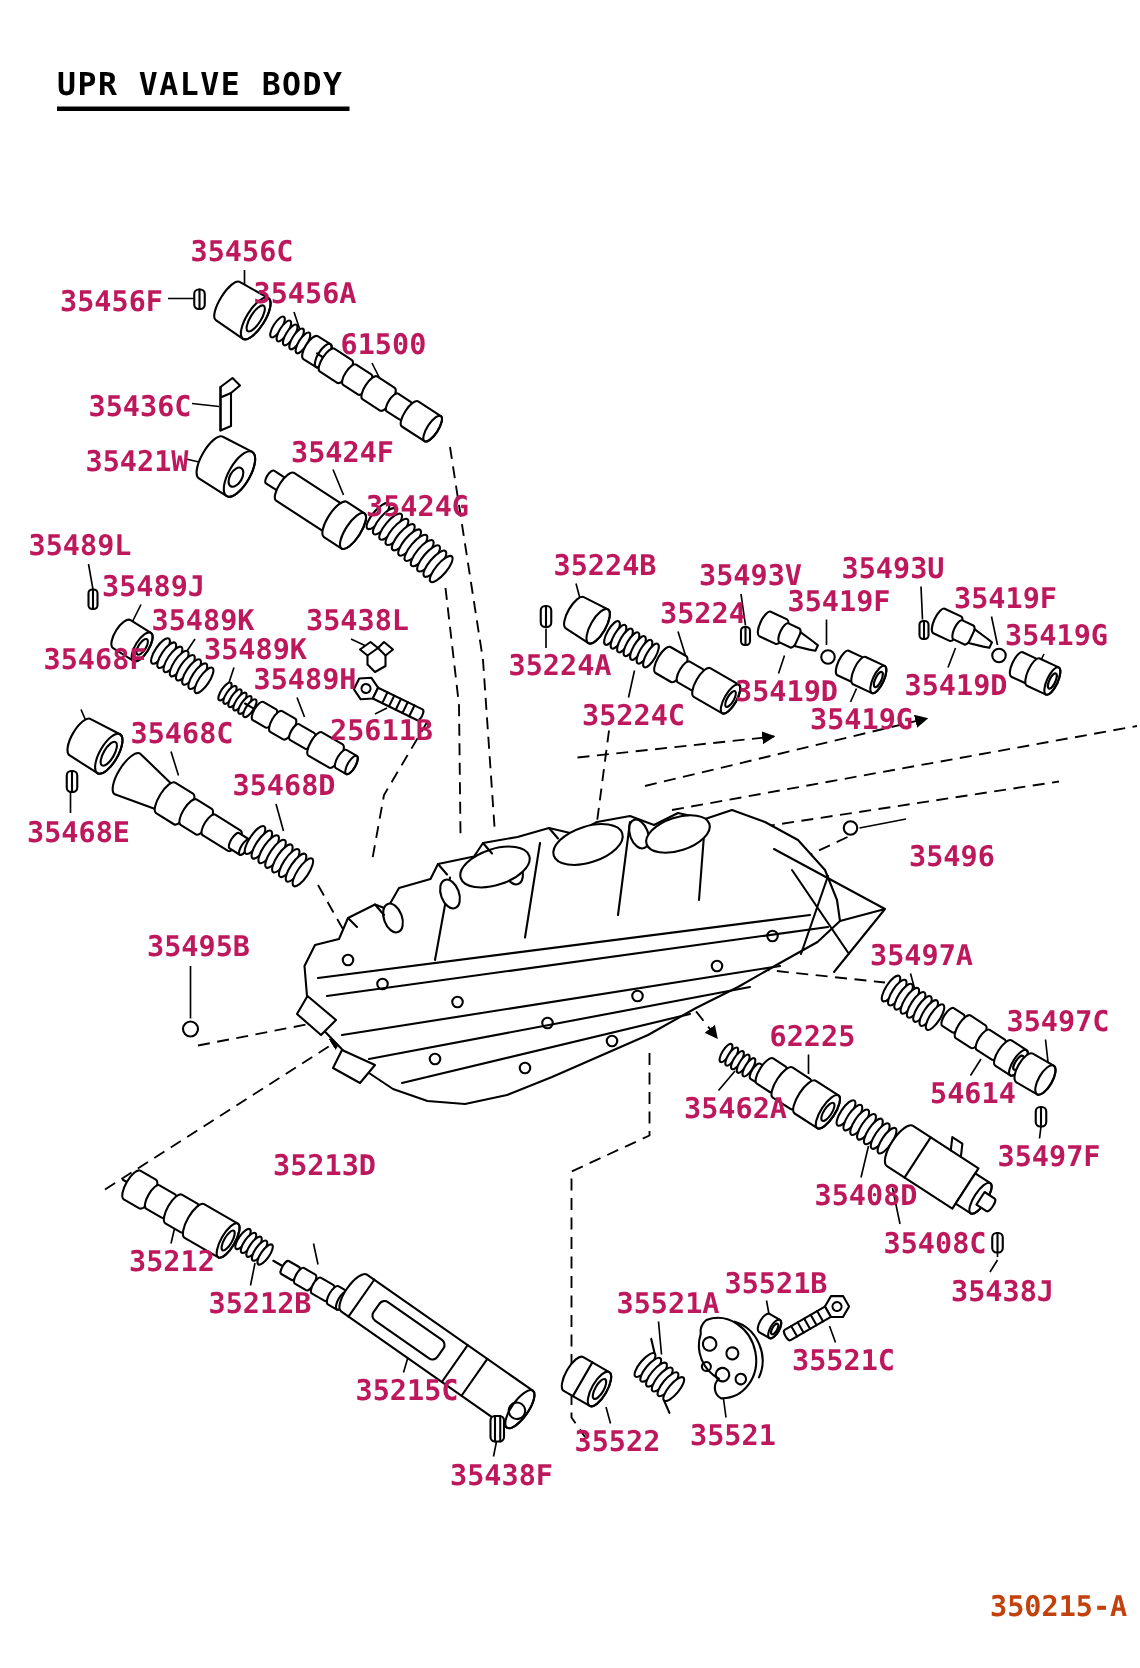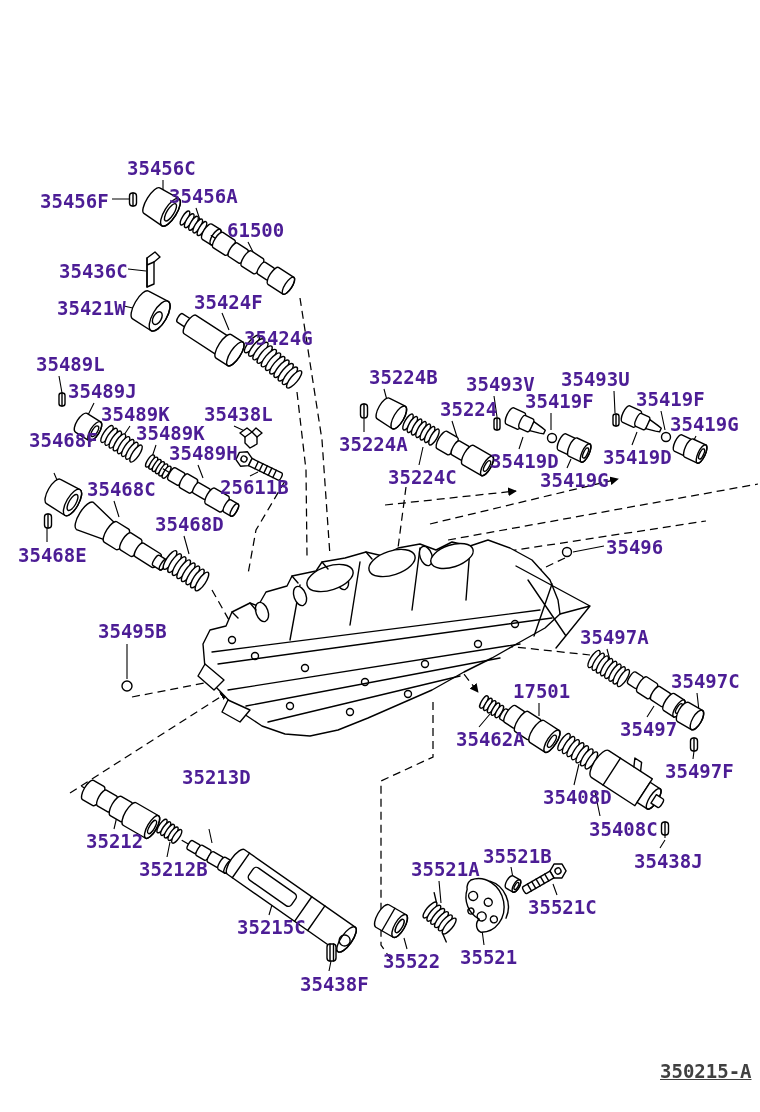--- a/index.html
+++ b/index.html
@@ -1,21 +1,21 @@
 <!DOCTYPE html>
 <html><head>
 <meta charset="utf-8">
 <style>
   html,body{margin:0;padding:0;background:#fff;}
   #stage{position:relative;width:760px;height:1112px;background:#ffffff;overflow:hidden;
          font-family:"DejaVu Sans Mono",monospace;}
   #title{position:absolute;left:38px;top:44px;font:bold 21px "DejaVu Sans Mono",monospace;
          letter-spacing:1px;color:#000;border-bottom:3px solid #000;padding:0 4px 3px 0;}
-  .lbl{position:absolute;font:bold 19px "DejaVu Sans Mono",monospace;color:#4c1d95;white-space:nowrap;}
-  #docnum{position:absolute;left:660px;top:1060px;font:bold 19px "DejaVu Sans Mono",monospace;color:#404040;text-decoration:underline;}
+  .lbl{position:absolute;font:bold 19px "DejaVu Sans Mono",monospace;color:#be185d;white-space:nowrap;}
+  #docnum{position:absolute;left:660px;top:1060px;font:bold 19px "DejaVu Sans Mono",monospace;color:#c2410c;}
   svg{position:absolute;left:0;top:0;}
   .ln{stroke:#000;stroke-width:1.4;fill:none;stroke-linecap:round;stroke-linejoin:round;}
   .w{fill:#fff;}
   .ld{stroke:#000;stroke-width:1.1;fill:none;}
   .dsh{stroke:#000;stroke-width:1.25;fill:none;stroke-dasharray:8 5;}
 </style>
 </head>
 <body>
 
 <div id="stage">
@@ -423,31 +423,32 @@
         <ellipse cx="4" cy="0" rx="1.6" ry="4"></ellipse>
   </g>
   <g transform="translate(558,871) rotate(150)" class="ln">
     <path class="w" d="M0,-8 L7,-4 L7,4 L0,8 L-7,4 L-7,-4 Z"></path>
         <circle r="3"></circle>
     <path class="w" d="M7,-4 L38,-4 A1.6,4 0 0 1 38,4 L7,4 Z"></path>
     <path d="M13,-4 13,4 M18,-4 18,4 M23,-4 23,4 M28,-4 28,4 M33,-4 33,4"></path>
   </g>
 </svg>
 
+<div id="title">UPR VALVE BODY</div>
 <div id="docnum">350215-A</div>
 
 <div class="lbl" style="left:127px;top:157px">35456C</div>
 <div class="lbl" style="left:40px;top:190px">35456F</div>
 <div class="lbl" style="left:169px;top:185px">35456A</div>
 <div class="lbl" style="left:227px;top:219px">61500</div>
 <div class="lbl" style="left:59px;top:260px">35436C</div>
 <div class="lbl" style="left:57px;top:297px">35421W</div>
 <div class="lbl" style="left:194px;top:291px">35424F</div>
 <div class="lbl" style="left:244px;top:327px">35424G</div>
-<div class="lbl" style="left:36px;top:353px">35489L</div>
+<div class="lbl" style="left:19px;top:353px">35489L</div>
 <div class="lbl" style="left:68px;top:380px">35489J</div>
 <div class="lbl" style="left:101px;top:403px">35489K</div>
 <div class="lbl" style="left:136px;top:422px">35489K</div>
 <div class="lbl" style="left:204px;top:403px">35438L</div>
 <div class="lbl" style="left:169px;top:442px">35489H</div>
 <div class="lbl" style="left:29px;top:429px">35468F</div>
 <div class="lbl" style="left:87px;top:478px">35468C</div>
 <div class="lbl" style="left:220px;top:476px">25611B</div>
 <div class="lbl" style="left:155px;top:513px">35468D</div>
 <div class="lbl" style="left:18px;top:544px">35468E</div>
@@ -456,26 +457,26 @@
 <div class="lbl" style="left:561px;top:368px">35493U</div>
 <div class="lbl" style="left:525px;top:390px">35419F</div>
 <div class="lbl" style="left:636px;top:388px">35419F</div>
 <div class="lbl" style="left:440px;top:398px">35224</div>
 <div class="lbl" style="left:670px;top:413px">35419G</div>
 <div class="lbl" style="left:339px;top:433px">35224A</div>
 <div class="lbl" style="left:490px;top:450px">35419D</div>
 <div class="lbl" style="left:603px;top:446px">35419D</div>
 <div class="lbl" style="left:388px;top:466px">35224C</div>
 <div class="lbl" style="left:540px;top:469px">35419G</div>
-<div class="lbl" style="left:606px;top:536px">35496</div>
+<div class="lbl" style="left:606px;top:560px">35496</div>
 <div class="lbl" style="left:98px;top:620px">35495B</div>
 <div class="lbl" style="left:580px;top:626px">35497A</div>
 <div class="lbl" style="left:671px;top:670px">35497C</div>
-<div class="lbl" style="left:513px;top:680px">17501</div>
-<div class="lbl" style="left:620px;top:718px">35497</div>
+<div class="lbl" style="left:513px;top:680px">62225</div>
+<div class="lbl" style="left:620px;top:718px">54614</div>
 <div class="lbl" style="left:456px;top:728px">35462A</div>
 <div class="lbl" style="left:665px;top:760px">35497F</div>
 <div class="lbl" style="left:543px;top:786px">35408D</div>
 <div class="lbl" style="left:589px;top:818px">35408C</div>
 <div class="lbl" style="left:634px;top:850px">35438J</div>
 <div class="lbl" style="left:86px;top:830px">35212</div>
 <div class="lbl" style="left:182px;top:766px">35213D</div>
 <div class="lbl" style="left:139px;top:858px">35212B</div>
 <div class="lbl" style="left:237px;top:916px">35215C</div>
 <div class="lbl" style="left:300px;top:973px">35438F</div>

